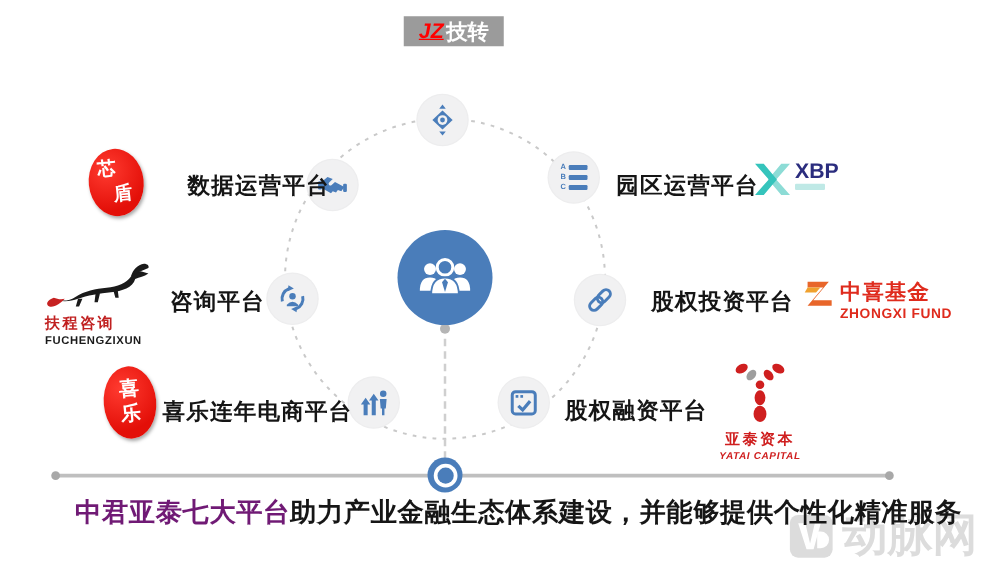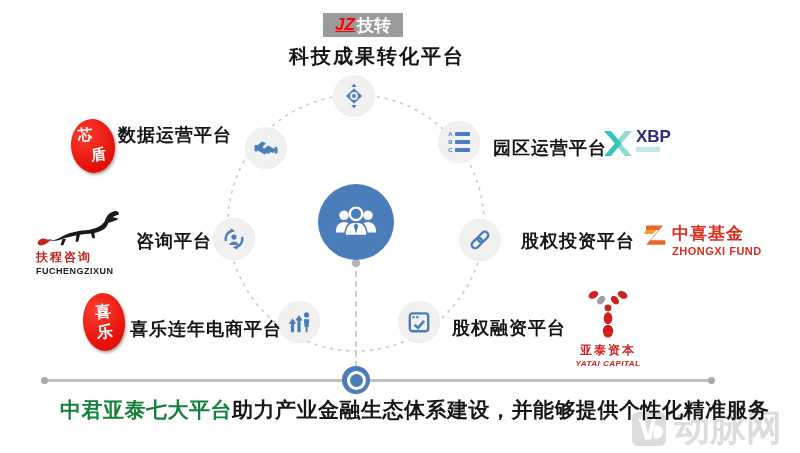--- a/index.html
+++ b/index.html
@@ -17,21 +17,21 @@
   .list-icon{display:flex;flex-direction:column;gap:2px;}
   .list-row{display:flex;align-items:center;gap:2px;}
   .list-letter{font-family:"Liberation Sans",sans-serif;font-size:6px;font-weight:bold;color:#4a7dba;line-height:6px;}
   .list-bar{width:15px;height:3.5px;background:#4a7dba;border-radius:1px;}
   .footer-line{height:3px;background:#bfbfbf;border-radius:2px;}
   .end-dot{width:7px;height:7px;border-radius:50%;background:#a8a8a8;}
   .ring-outer{width:28px;height:28px;border-radius:50%;background:#4a7dba;display:flex;align-items:center;justify-content:center;}
   .ring-mid{width:19px;height:19px;border-radius:50%;background:#ffffff;display:flex;align-items:center;justify-content:center;}
   .ring-core{width:13px;height:13px;border-radius:50%;background:#4a7dba;}
   .footer-text{font-size:21px;font-weight:bold;letter-spacing:0.5px;white-space:nowrap;color:#161616;}
-  .footer-red{color:#15803d;text-align:center;}
+  .footer-red{color:#701a75;text-align:center;}
   .brand-cn-red{color:#c02020;font-weight:bold;}
   .brand-en{font-family:"Liberation Sans",sans-serif;font-weight:bold;letter-spacing:0.5px;}
   .watermark{display:flex;align-items:center;gap:6px;color:#dcdcdc;font-weight:bold;font-family:"Liberation Sans",sans-serif;}
   .xbp-sub{width:24px;height:5px;background:#bfe9e6;margin-top:1px;border-radius:1px;}
 </style>
 </head>
 <body>
 
 <div class="stage">
 
@@ -39,21 +39,20 @@
     <circle cx="132" cy="132" r="128" fill="none" stroke="#c9c9c9" stroke-width="1.6" stroke-dasharray="3 5"></circle>
   </svg>
 
   <div class="abs" style="left:352px;top:259px;width:8px;height:8px;border-radius:50%;background:#b5b5b5;"></div>
   <div class="abs" style="left:355px;top:271px;height:96px;border-left:2px dashed #cfcfcf;"></div>
 
   <div class="abs jz-box" style="left:323px;top:13px;width:80px;height:24px;">
     <span class="jz-red">JZ</span>
     <span class="jz-white">技转</span>
   </div>
-  <div class="abs cn-label" style="left:289px;top:43px;font-size:20px;letter-spacing:2px;">科技成果转化平台</div>
 
   <div class="abs center-circle" style="left:318px;top:184px;">
     <svg width="46" height="40" viewBox="0 0 48 40">
       <g fill="#ffffff">
         <circle cx="11.5" cy="13" r="5"></circle>
         <path d="M3 31 q0-11 8.5-11 q8.5 0 8.5 11 z"></path>
         <circle cx="36.5" cy="13" r="5"></circle>
         <path d="M28 31 q0-11 8.5-11 q8.5 0 8.5 11 z"></path>
       </g>
       <circle cx="24" cy="11.5" r="6.5" fill="#4a7dba" stroke="#ffffff" stroke-width="2.5"></circle>
@@ -134,21 +133,21 @@
       <rect x="6" y="6.5" width="2" height="2" fill="#4a7dba"></rect>
       <rect x="9.5" y="6.5" width="2" height="2" fill="#4a7dba"></rect>
       <path d="M8 14.5 l3.2 3 5.5-6.5" fill="none" stroke="#4a7dba" stroke-width="2.4"></path>
     </svg>
   </div>
 
   <div class="abs red-badge" style="left:71px;top:119px;width:44px;height:54px;transform:rotate(-6deg);">
     <span class="abs" style="left:8px;top:6px;font-size:15px;">芯</span>
     <span class="abs" style="left:19px;top:27px;font-size:15px;">盾</span>
   </div>
-  <div class="abs cn-label" style="left:118px;top:123px;">数据运营平台</div>
+  <div class="abs cn-label" style="left:118px;top:136px;padding-left:32px;">数据运营平台</div>
 
   <div class="abs cn-label" style="left:493px;top:136px;">园区运营平台</div>
   <div class="abs" style="left:603px;top:128px;display:flex;align-items:flex-start;">
     <svg width="30" height="32" viewBox="0 0 30 32">
       <path d="M29 3 L18 15.5 L29 28 L22 28 L11.5 15.5 L22 3 Z" fill="#8ddcd6"></path>
       <path d="M1 3 L12 15.5 L1 28 L8 28 L18.5 15.5 L8 3 Z" fill="#35c4bc"></path>
     </svg>
     <div style="margin-left:3px;">
       <div style="font-family:'Liberation Sans',sans-serif;font-weight:bold;font-size:17px;color:#2b2d7e;line-height:18px;">XBP</div>
       <div class="xbp-sub"></div>

